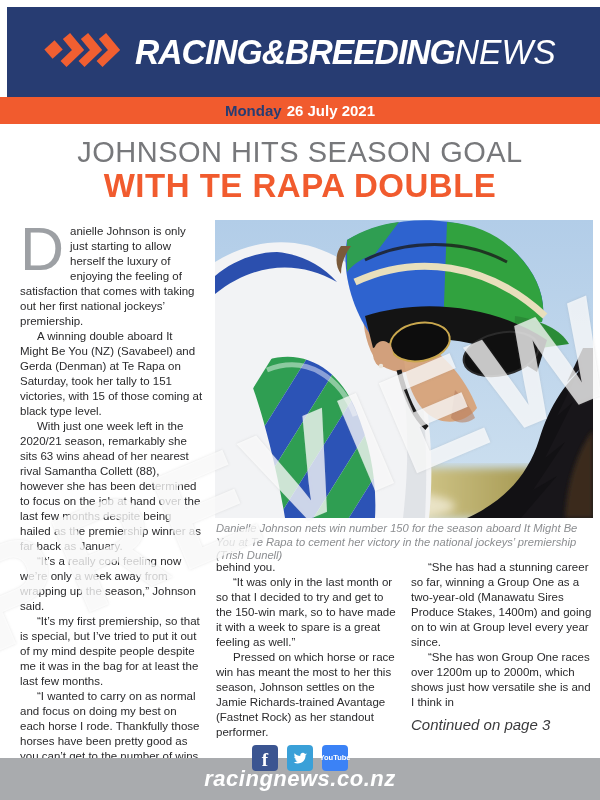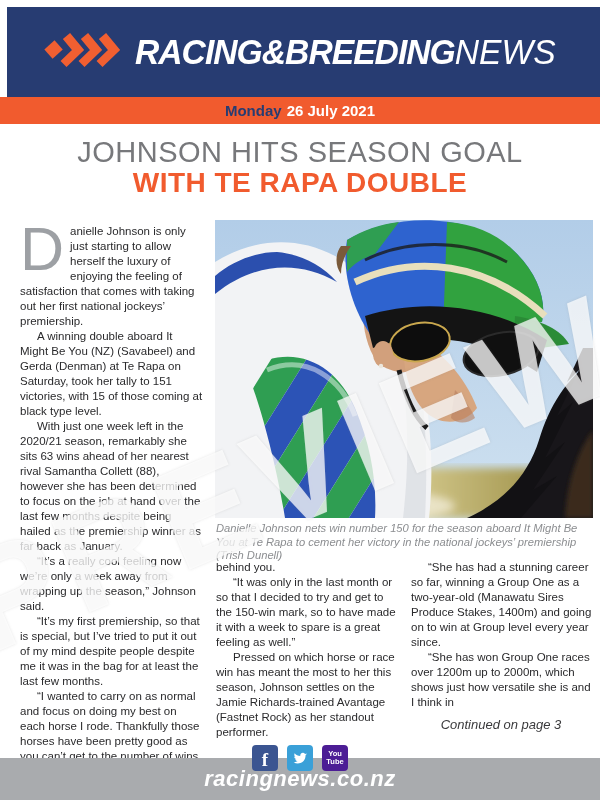--- a/index.html
+++ b/index.html
@@ -28,34 +28,34 @@
     position:absolute; left:0; top:97px; width:600px; height:27px;
     background:#f15b2e; display:flex; align-items:center; justify-content:center;
     font-weight:700; font-size:15px;
   }
   .date-day  { color:#273c72; margin-right:5px; }
   .date-rest { color:#ffffff; }
 
   
   .headline { position:absolute; left:0; top:137px; width:600px; text-align:center; line-height:1.08; }
   .headline-l1 { color:#77787b; font-size:29px; font-weight:400; letter-spacing:0.5px; display:block; }
-  .headline-l2 { color:#f15b2e; font-size:28px; font-weight:700; letter-spacing:0.5px; display:block; }
+  .headline-l2 { color:#f15b2e; font-size:33px; font-weight:700; letter-spacing:0.5px; display:block; }
 
   
   .col { position:absolute; width:183px; font-size:11.5px; line-height:15px; text-align:left; }
   .col p { margin:0; text-indent:17px; }
   .col p.flush { text-indent:0; }
   .col-left  { left:20px;  top:224px; }
   .col-mid   { left:216px; top:560px; }
   .col-right { left:411px; top:560px; width:182px; }
   .dropcap {
     float:left; font-size:61px; line-height:44px; color:#9da0a4;
     margin:3px 6px 0 0; font-weight:400;
   }
-  .continued { text-align:center; font-style:italic; font-size:13px; color:#3a3a3c; margin-top:7px; padding-right:2px; }
+  .continued { text-align:left; font-style:italic; font-size:15px; color:#3a3a3c; margin-top:7px; padding-right:2px; }
 
   
   .photo { position:absolute; left:215px; top:220px; width:378px; height:298px; overflow:hidden; background:#b6cfe7; }
   .caption {
     position:absolute; left:216px; top:522px; width:377px;
     font-size:11.2px; line-height:13.5px; font-style:italic; color:#8b8d90;
   }
 
   
   .watermark {
@@ -71,21 +71,21 @@
   .social-row {
     position:absolute; left:0; top:745px; width:600px; display:flex;
     justify-content:center; gap:9px; z-index:5;
   }
   .social-icon {
     width:26px; height:26px; border-radius:4px; display:flex;
     align-items:center; justify-content:center; cursor:pointer;
   }
   .fb { background:#3b5591; color:#fff; font-weight:700; font-size:19px; font-family:"Liberation Serif", serif; padding-top:3px; box-sizing:border-box; }
   .tw { background:#3aa0d8; }
-  .yt { background:#4c1d95; flex-direction:column; color:#fff; font-weight:700; font-size:7.5px; line-height:8px; }
+  .yt { background:#3b82f6; flex-direction:row; color:#fff; font-weight:700; font-size:7.5px; line-height:8px; }
   .site {
     position:absolute; left:0; top:766px; width:600px; text-align:center;
     color:#ffffff; font-weight:700; font-style:italic; font-size:22px; z-index:5;
     letter-spacing:0.5px;
   }
 </style>
 </head>
 <body>
 
 <div class="page">

